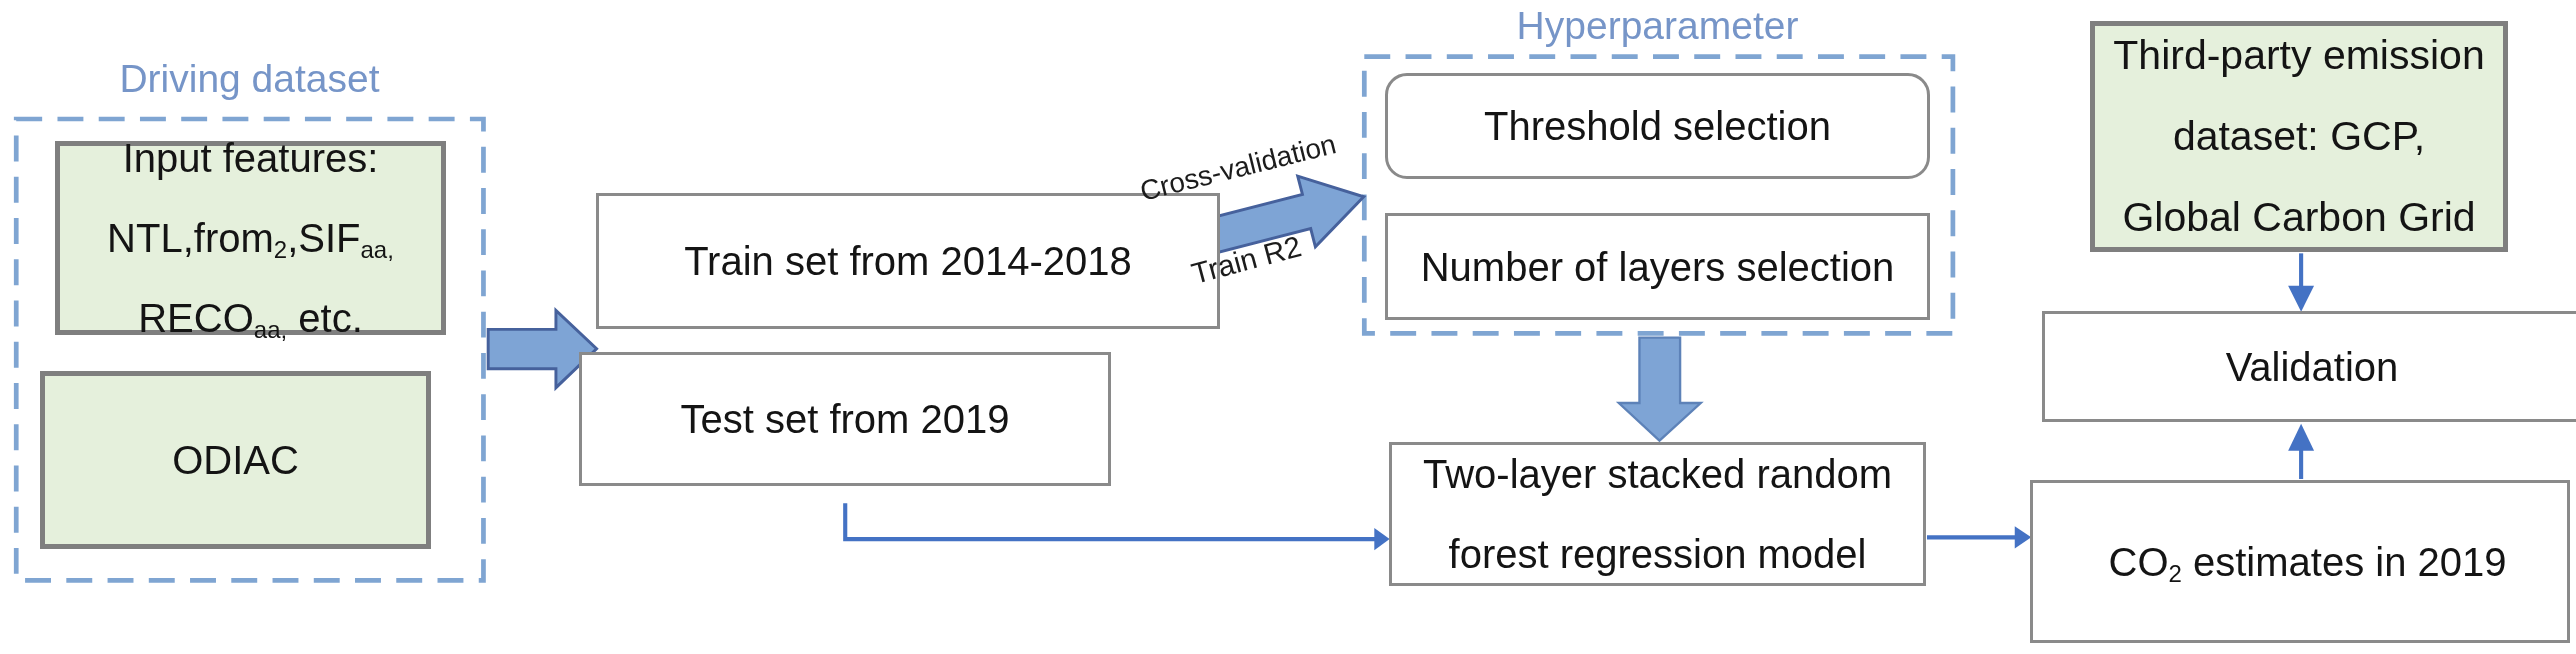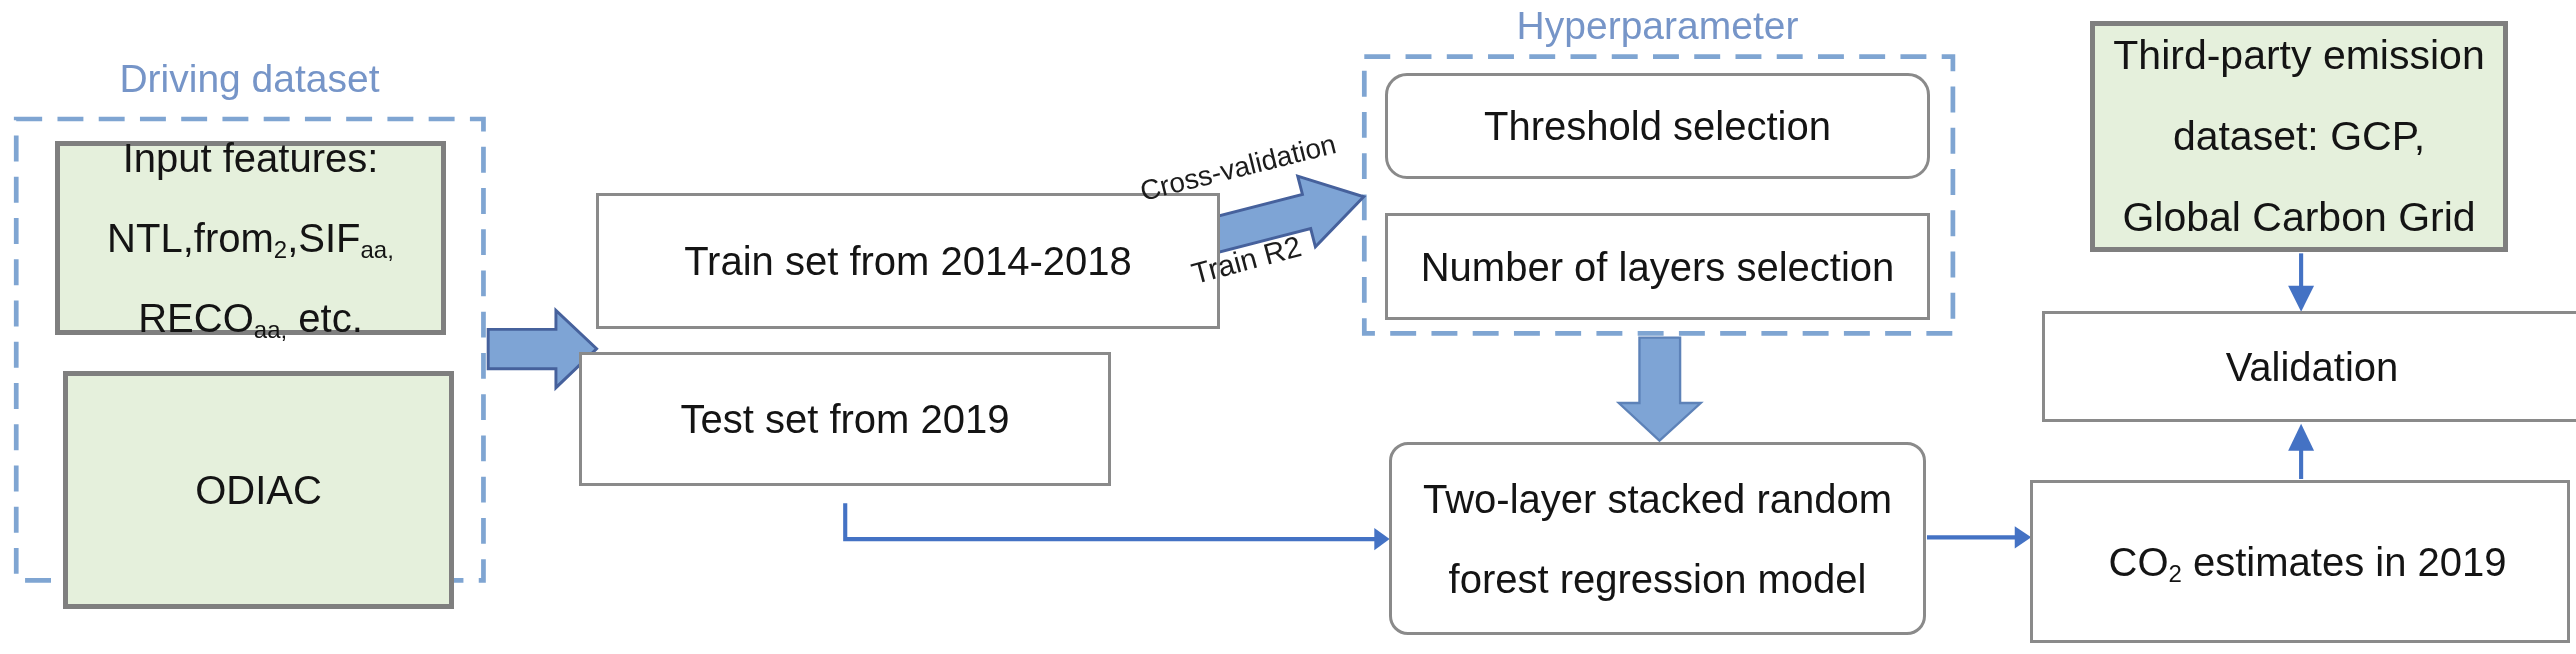--- a/index.html
+++ b/index.html
@@ -96,41 +96,41 @@
   <div class="edge-label" id="label-cross-validation" style="left:1114px; top:145px; width:248px; height:45px;">Cross-validation</div>
 
   <div class="edge-label" id="label-train-r2" style="left:1164px; top:239px; width:165px; height:42px; font-size:29.5px;">Train R2</div>
 
   <div class="node green" style="left:55px; top:141px; width:391px; height:194px;">
     <span class="line">Input features:</span>
     <span class="line"><span>NTL,from</span><sub>2</sub><span>,SIF</span><sub>aa,</sub></span>
     <span class="line"><span>RECO</span><sub>aa,</sub><span> etc.</span></span>
   </div>
 
-  <div class="node green" style="left:63px; top:371px; width:391px; height:238px;">
+  <div class="node green" style="left:40px; top:371px; width:391px; height:178px;">
     <span>ODIAC</span>
   </div>
 
   <div class="node" style="left:579px; top:193px; width:624px; height:136px;margin-left:17px;">
     <span>Train set from 2014-2018</span>
   </div>
 
   <div class="node" style="left:579px; top:352px; width:532px; height:134px;text-align:center;">
     <span>Test set from 2019</span>
   </div>
 
   <div class="node" style="left:1385px; top:73px; width:545px; height:106px;border-radius:22px;">
     <span>Threshold selection</span>
   </div>
 
   <div class="node" style="left:1385px; top:213px; width:545px; height:107px;">
     <span>Number of layers selection</span>
   </div>
 
-  <div class="node" style="left:1389px; top:442px; width:537px; height:193px;border-radius:19px;">
+  <div class="node" style="left:1389px; top:442px; width:537px; height:144px;">
     <span class="line">Two-layer stacked random</span>
     <span class="line">forest regression model</span>
   </div>
 
   <div class="node green" style="left:2090px; top:21px; width:418px; height:231px; font-size:41px;">
     <span class="line">Third-party emission</span>
     <span class="line">dataset: GCP,</span>
     <span class="line">Global Carbon Grid</span>
   </div>
 

